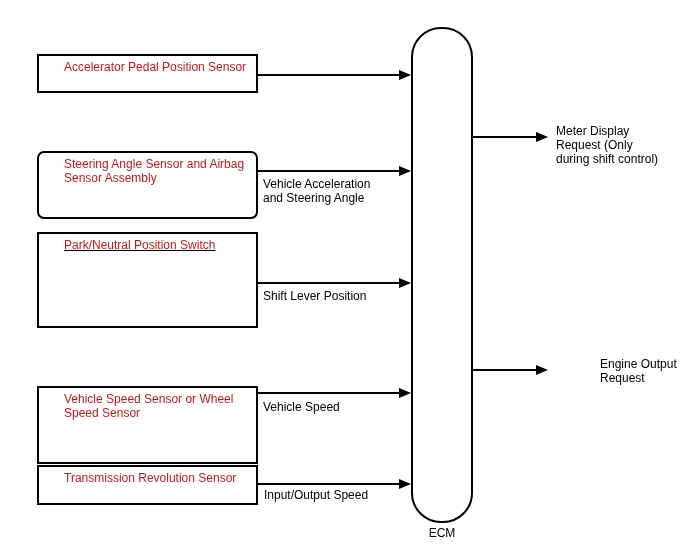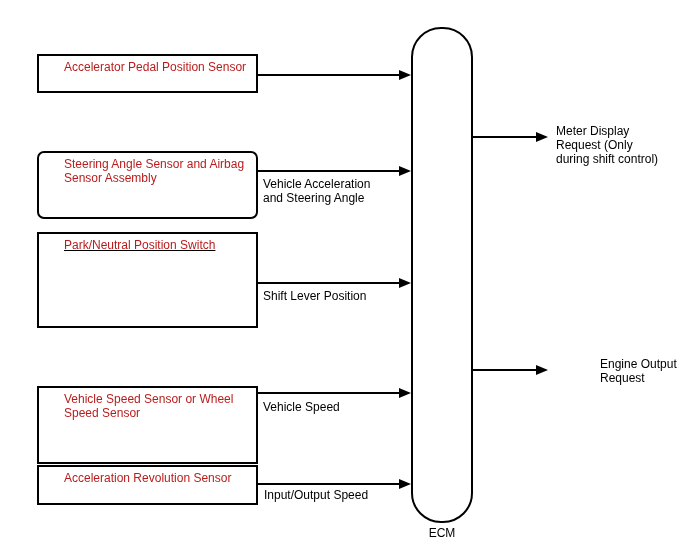--- a/index.html
+++ b/index.html
@@ -95,21 +95,21 @@
 Sensor Assembly</span>
   </div>
   <div class="sensor-box" style="top:232px; height:96px;text-decoration:underline;">
     <span class="box-label">Park/Neutral Position Switch</span>
   </div>
   <div class="sensor-box" style="top:366px; height:78px;margin-top:20px;">
     <span class="box-label">Vehicle Speed Sensor or Wheel
 Speed Sensor</span>
   </div>
   <div class="sensor-box" style="top:465px; height:40px;">
-    <span class="box-label">Acceleration Revolution Sensor</span>
+    <span class="box-label">Transmission Revolution Sensor</span>
   </div>
 
   <div class="arrow input-arrow" style="top:70px;"></div>
   <div class="arrow input-arrow" style="top:166px;"></div>
   <div class="arrow input-arrow" style="top:278px;"></div>
   <div class="arrow input-arrow" style="top:388px;"></div>
   <div class="arrow input-arrow" style="top:479px;"></div>
 
   <div class="signal-label" style="left:263px; top:177px; width:150px;">Vehicle Acceleration
 and Steering Angle</div>

